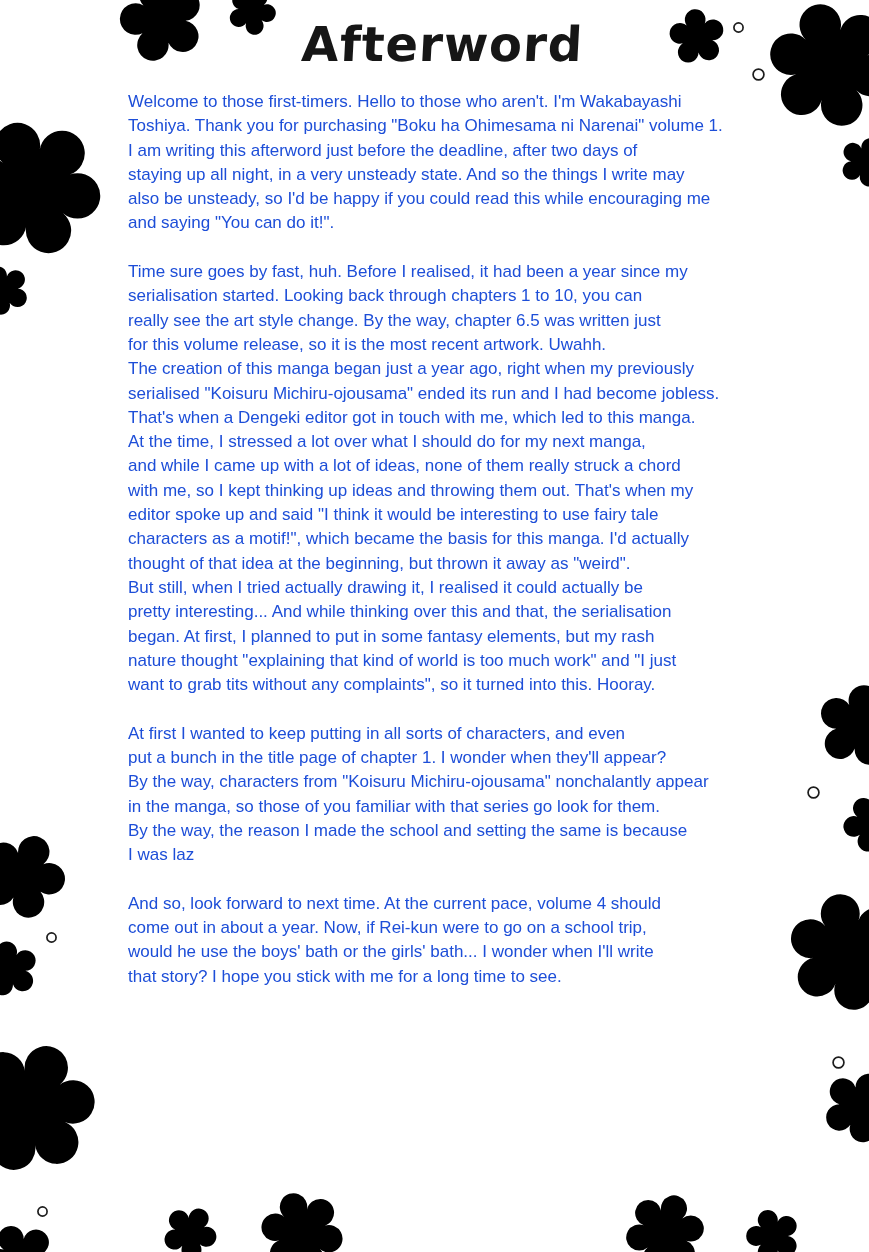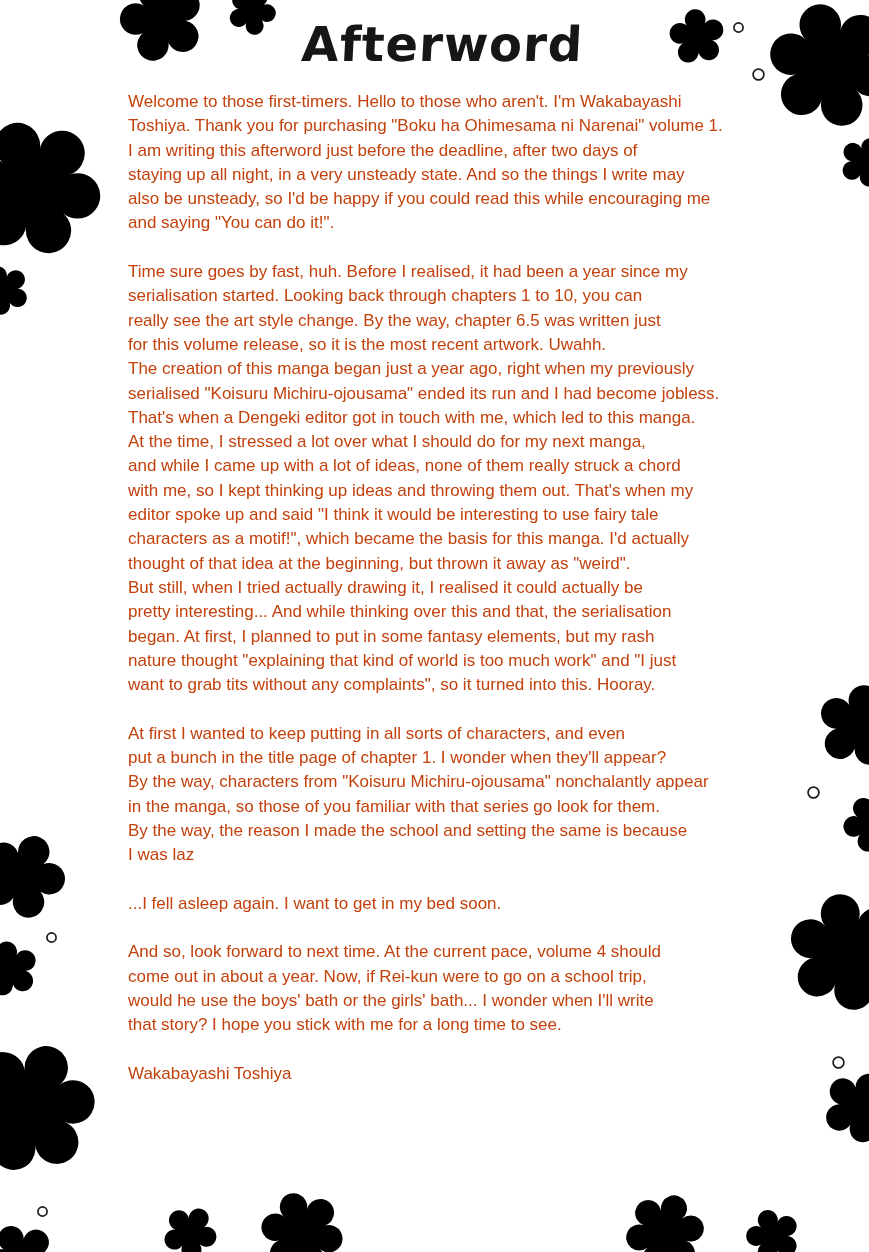--- a/index.html
+++ b/index.html
@@ -31,21 +31,21 @@
     position: absolute;
     top: 90px;
     left: 128px;
     width: 680px;
   }
   .body-text p {
     white-space: pre-line;
     font-size: 17px;
     line-height: 24.3px;
     margin-bottom: 24.3px;
-    color: #c2410c;
+    color: #1d4ed8;
   }
   .doodle { position: absolute; pointer-events: none; }
   .doodle svg { width: 100%; height: 100%; overflow: visible; display: block; }
   .doodle path, .doodle circle {
     fill: #ffffff;
     stroke: #1d1d1d;
     stroke-width: 1.7;
     vector-effect: non-scaling-stroke;
   }
 </style>
@@ -87,26 +87,24 @@
 pretty interesting... And while thinking over this and that, the serialisation
 began. At first, I planned to put in some fantasy elements, but my rash
 nature thought "explaining that kind of world is too much work" and "I just
 want to grab tits without any complaints", so it turned into this. Hooray.</p>
     <p>At first I wanted to keep putting in all sorts of characters, and even
 put a bunch in the title page of chapter 1. I wonder when they'll appear?
 By the way, characters from "Koisuru Michiru-ojousama" nonchalantly appear
 in the manga, so those of you familiar with that series go look for them.
 By the way, the reason I made the school and setting the same is because
 I was laz</p>
-    <p>...I fell asleep again. I want to get in my bed soon.</p>
     <p>And so, look forward to next time. At the current pace, volume 4 should
 come out in about a year. Now, if Rei-kun were to go on a school trip,
 would he use the boys' bath or the girls' bath... I wonder when I'll write
 that story? I hope you stick with me for a long time to see.</p>
-    <p>Wakabayashi Toshiya</p>
   </div>
 
   <div class="doodle" style="left:118px; top:-24px; width:88px; height:88px; transform:rotate(20deg)">
       <svg viewBox="-6 -6 112 112">
         <use href="#flower5"></use>
       </svg>
     </div>
   <div class="doodle" style="left:224px; top:-14px; width:56px; height:50px; transform:rotate(-10deg)">
       <svg viewBox="-6 -6 112 112">
         <use href="#flower5"></use>

